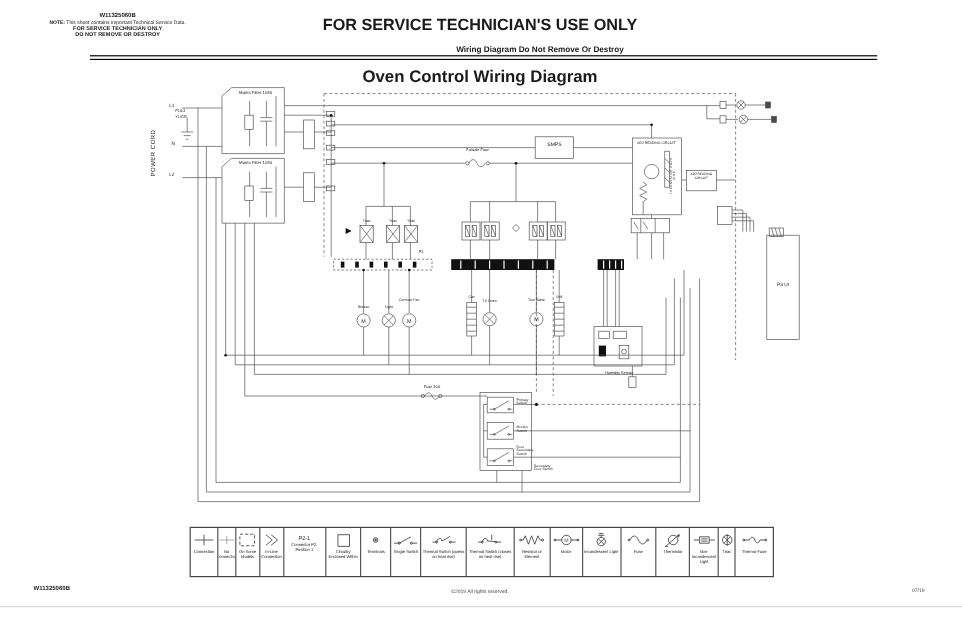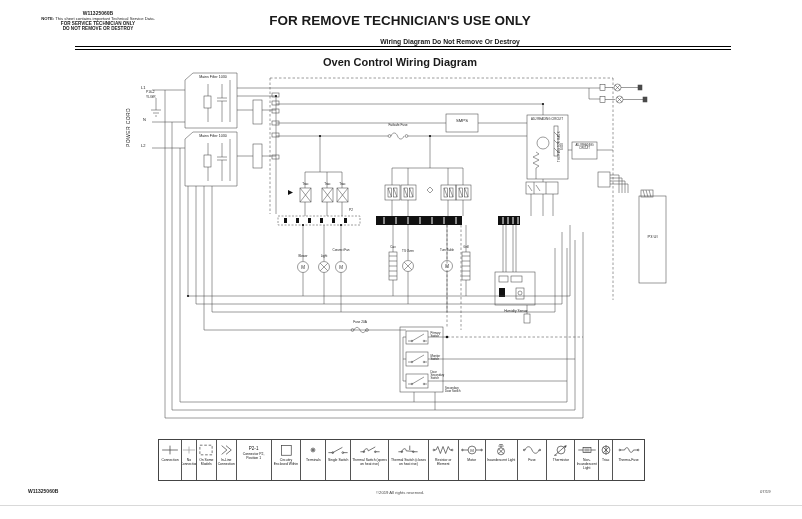--- a/index.html
+++ b/index.html
@@ -28,24 +28,24 @@
 <body>
 
 <div class="page">
 
   <div class="lb c" style="left:28px; top:11px; width:140px;">
     <div class="b" style="font-size:5px;">W11325060B</div>
     <div style="font-size:4.2px;"><span class="b">NOTE:</span> <span>This sheet contains important Technical Service Data.</span></div>
     <div class="b" style="font-size:4.6px;">FOR SERVICE TECHNICIAN ONLY</div>
     <div class="b" style="font-size:4.6px;">DO NOT REMOVE OR DESTROY</div>
   </div>
-  <div class="lb c b" style="left:240px; top:13px; width:320px; font-size:13.5px;">FOR REMOVE TECHNICIAN'S USE ONLY</div>
+  <div class="lb c b" style="left:240px; top:13px; width:320px; font-size:13.5px;">FOR SERVICE TECHNICIAN'S USE ONLY</div>
   <div class="lb c b" style="left:290px; top:37.5px; width:320px; font-size:6.8px;">Wiring Diagram Do Not Remove Or Destroy</div>
   <div class="rule"></div>
-  <div class="lb c b" style="left:300px; top:56px; width:200px; font-size:11px;">Oven Control Wiring Diagram</div>
+  <div class="lb c b" style="left:300px; top:56px; width:200px; font-size:14px;">Oven Control Wiring Diagram</div>
 
   <svg class="wires" width="802" height="519" viewBox="0 0 802 519">
     <g stroke="#4a4a4a" stroke-width="0.55" fill="none">
 
       <g>
         <path d="M152,90 H185 M152,122 H185 M152,148 H185"></path>
         <path d="M156,98 V104 M156,104 V110 M151,110 H161 M153,113 H159 M155,116 H157"></path>
       </g>
 
       <g>

